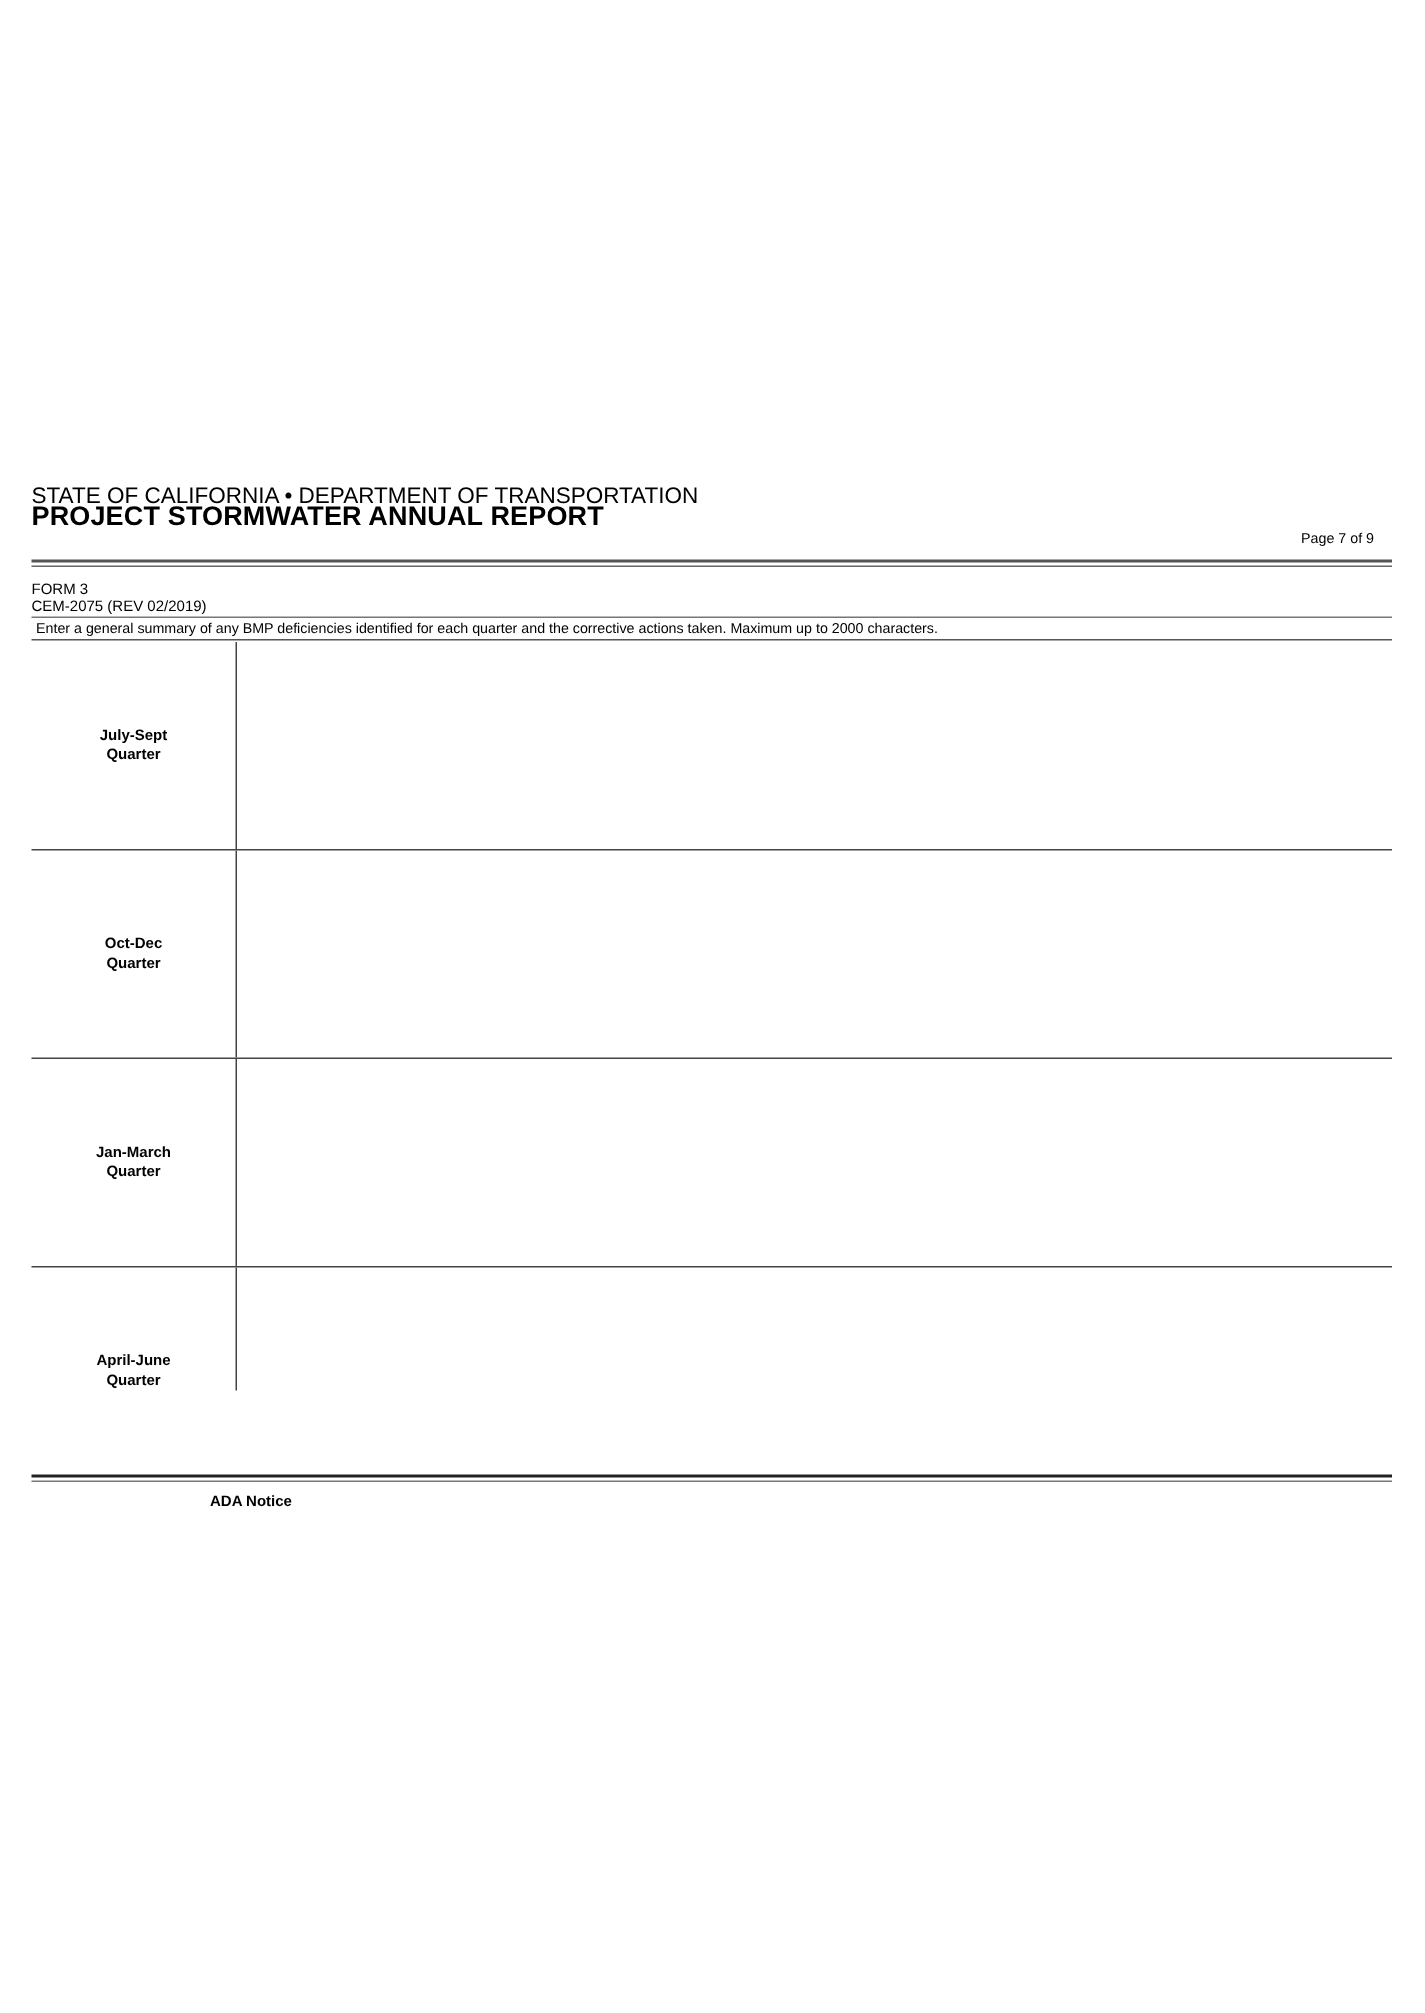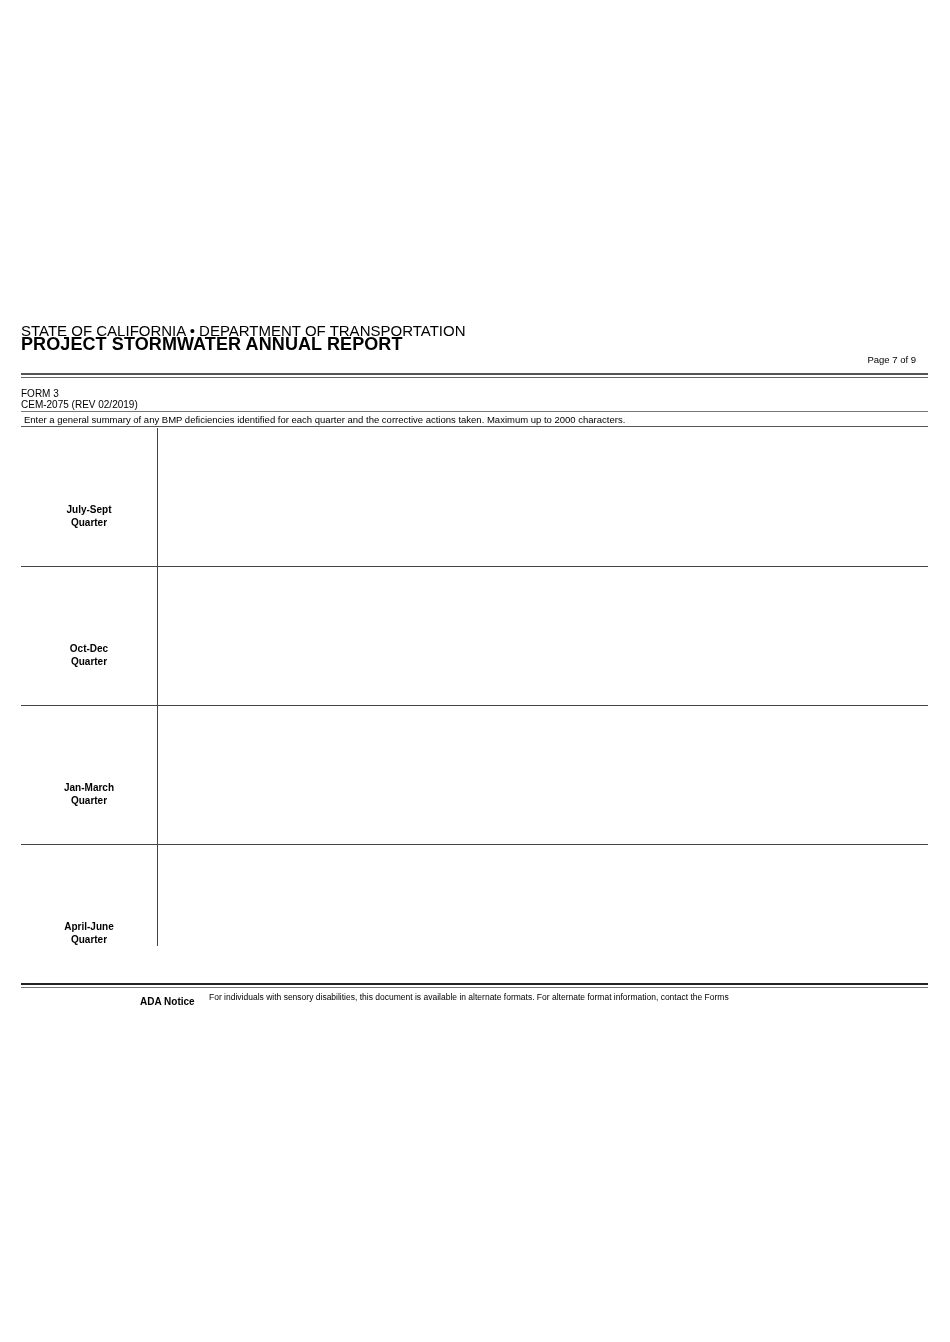--- a/index.html
+++ b/index.html
@@ -9,21 +9,21 @@
     .title { left: 21px; top: 336px; font-size: 18px; font-weight: bold; line-height: 17px; letter-spacing: 0.1px; }
     .formno { left: 21px; top: 354px; font-size: 10px; line-height: 11px; margin-top: 45px; }
     .pageno { right: 34px; top: 354px; font-size: 9.5px; line-height: 11px; }
     .hdr-line1 { left: 21px; width: 907px; top: 373px; height: 0; border-top: 2px solid #555; }
     .hdr-line2 { left: 21px; width: 907px; top: 377px; height: 0; border-top: 1px solid #666; }
     .formlabel { left: 21px; width: 907px; top: 388px; text-align: left; font-size: 10px; font-weight: normal; line-height: 12px; }
     .instr { left: 21px; width: 907px; top: 411px; height: 16px; border-top: 1px solid #777; border-bottom: 1px solid #555; box-sizing: border-box; }
     .instr-text { position: absolute; left: 3px; top: 2px; font-size: 9.5px; line-height: 11px; white-space: nowrap; }
     .grid { left: 21px; width: 907px; top: 428px; }
     .qrow { position: relative; height: 139px; border-bottom: 1px solid #444; box-sizing: border-box; display: flex; }
-    .qlabel { width: 137px; border-right: 1px solid #444; box-sizing: border-box; text-align: center; font-size: 10px; font-weight: bold; line-height: 13px; padding-top: 75px; }
+    .qlabel { width: 137px; border-right: 1px solid #444; box-sizing: border-box; text-align: center; font-size: 10px; font-weight: bold; line-height: 13px; padding-top: 56px; }
     .qfield { flex: 1; border: none; outline: none; resize: none; background: transparent; font-family: "Liberation Sans", sans-serif; font-size: 10px; padding: 4px; }
     .ft-line1 { left: 21px; width: 907px; top: 983px; height: 0; border-top: 2px solid #222; }
     .ft-line2 { left: 21px; width: 907px; top: 987px; height: 0; border-top: 1px solid #777; }
     .ada-label { left: 140px; top: 996px; font-size: 10px; font-weight: bold; line-height: 12px; }
     .ada-text { left: 209px; top: 992px; width: 620px; font-size: 8.5px; line-height: 11px; }
   </style>
 </head>
 <body>
 
 <div class="abs agency">STATE OF CALIFORNIA • DEPARTMENT OF TRANSPORTATION</div>
@@ -68,14 +68,13 @@
     </div>
     <textarea class="qfield" style=""></textarea>
   </div>
 </div>
 
 <div class="abs ft-line1"></div>
 <div class="abs ft-line2"></div>
 
 <div class="abs ada-label">ADA Notice</div>
 <div class="abs ada-text">
-  <div>For individuals with sensory disabilities, this document is available in alternate formats. For alternate format information, contact the Forms</div>
 </div>
 
 </body></html>

